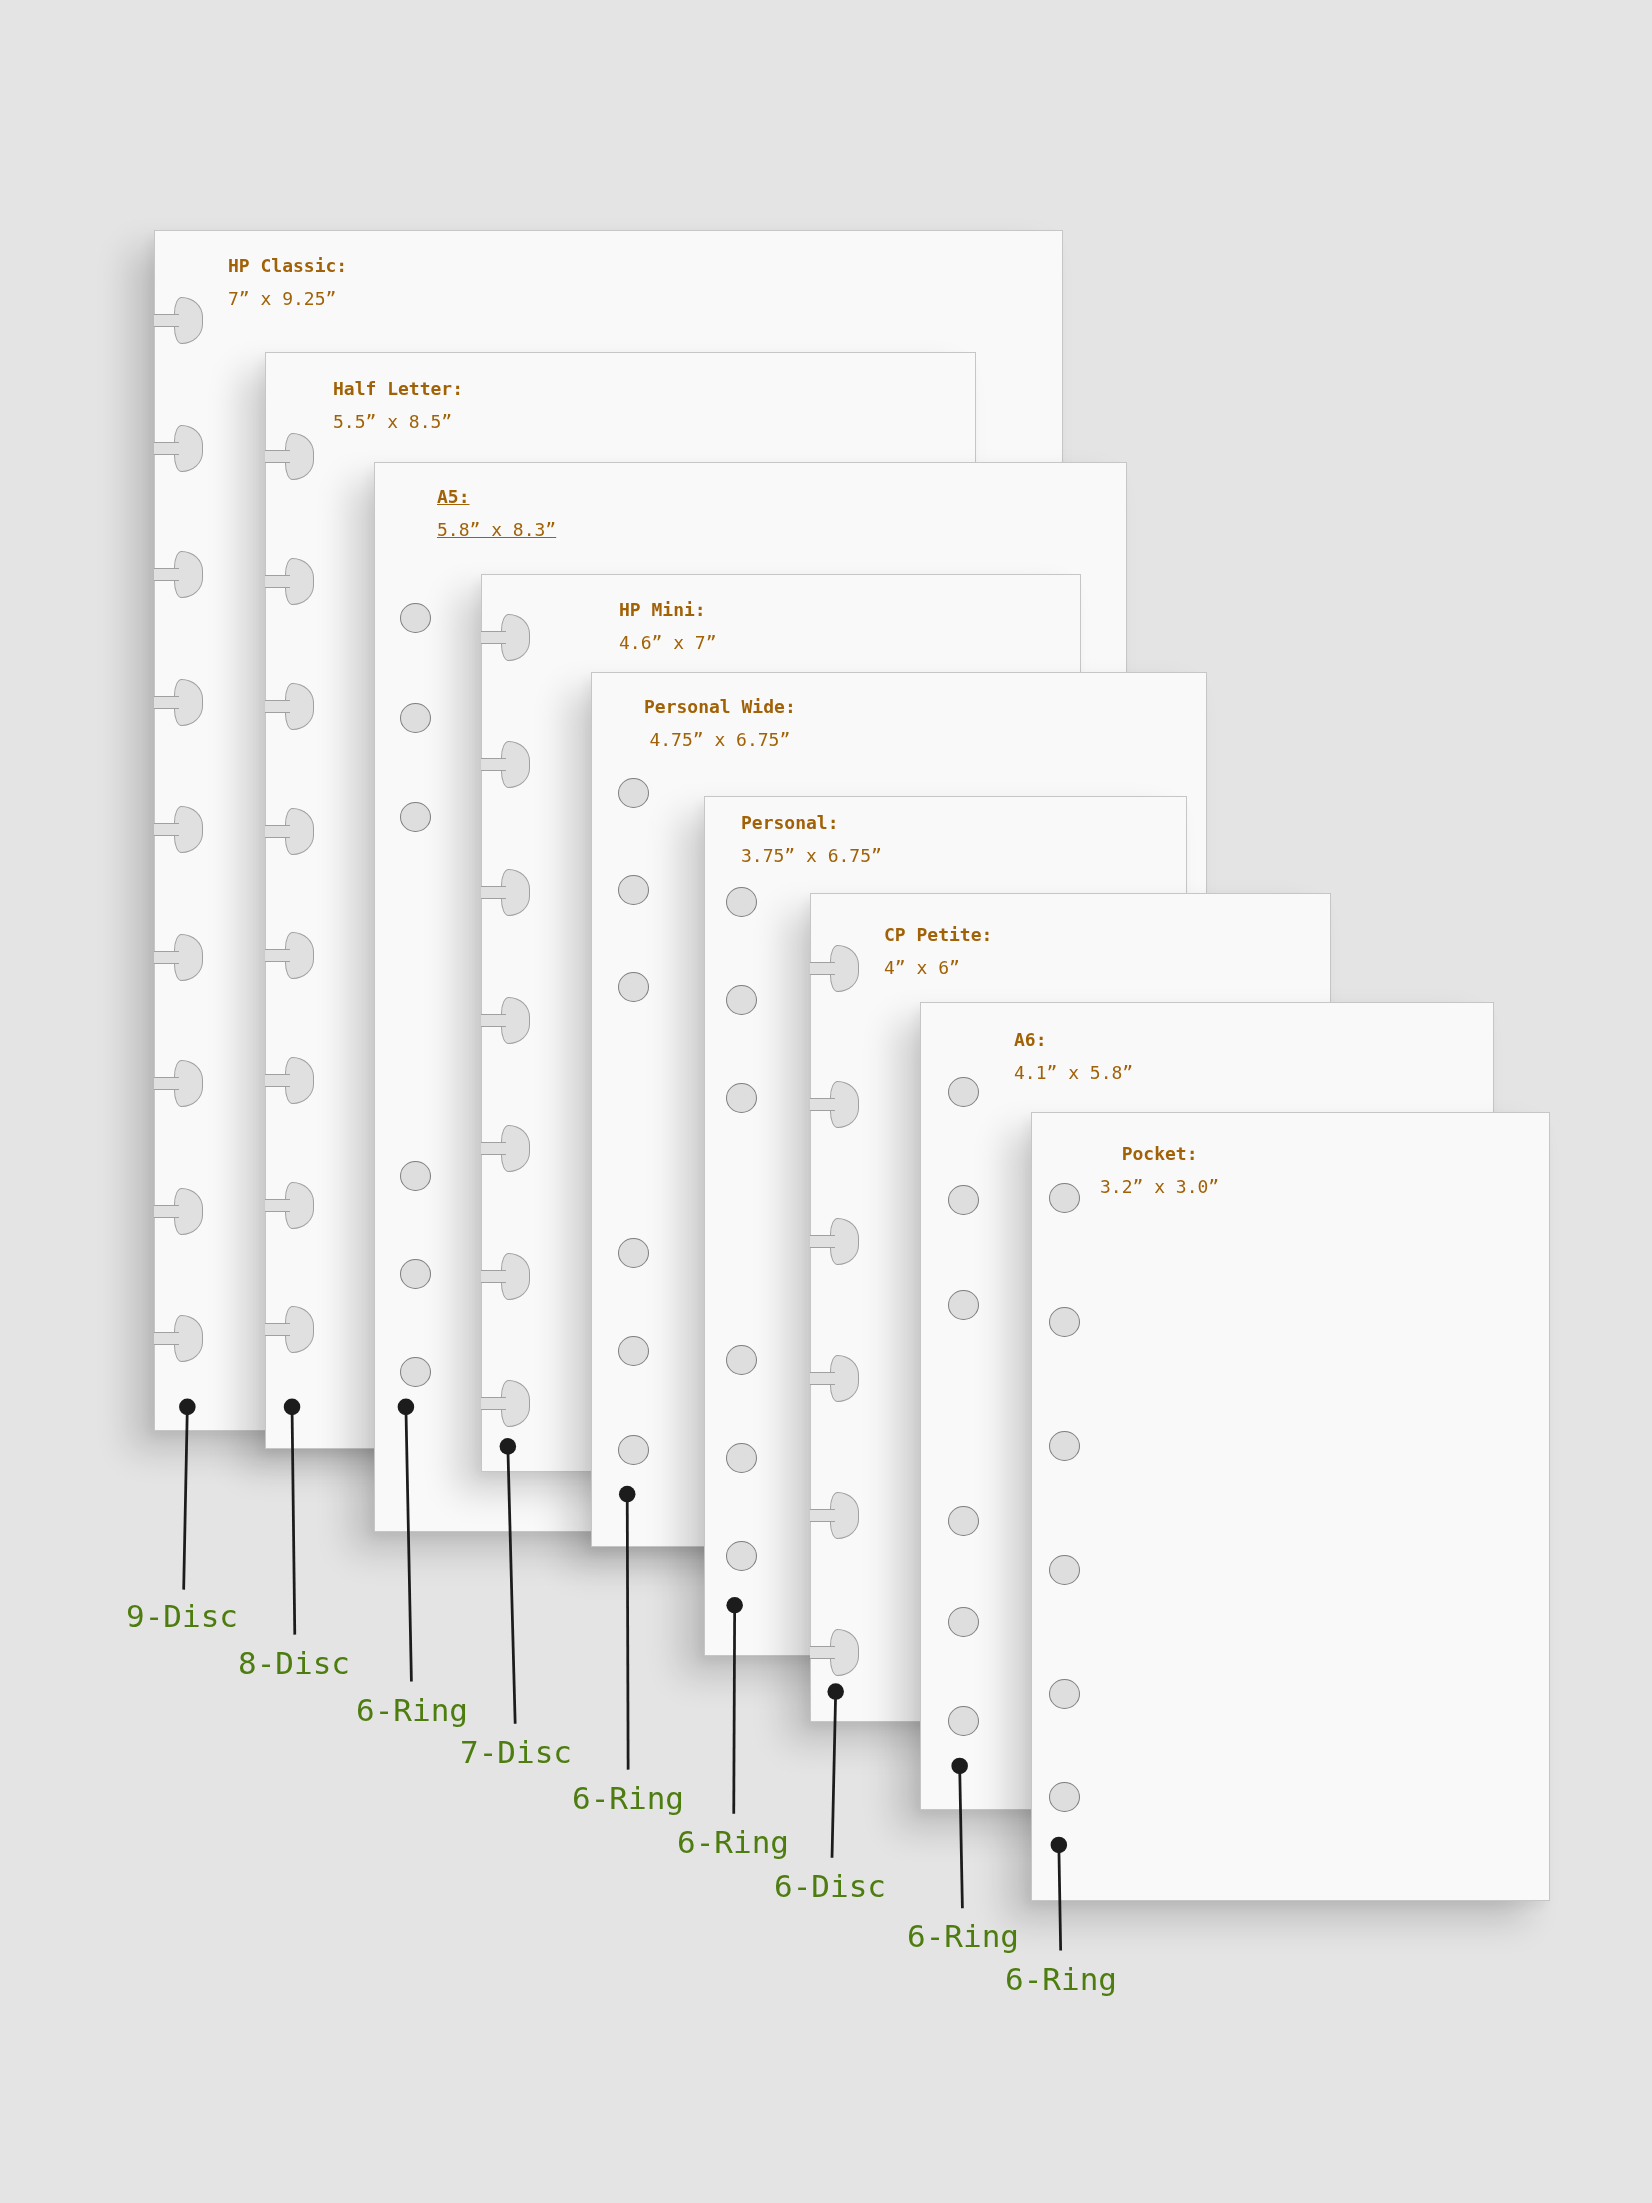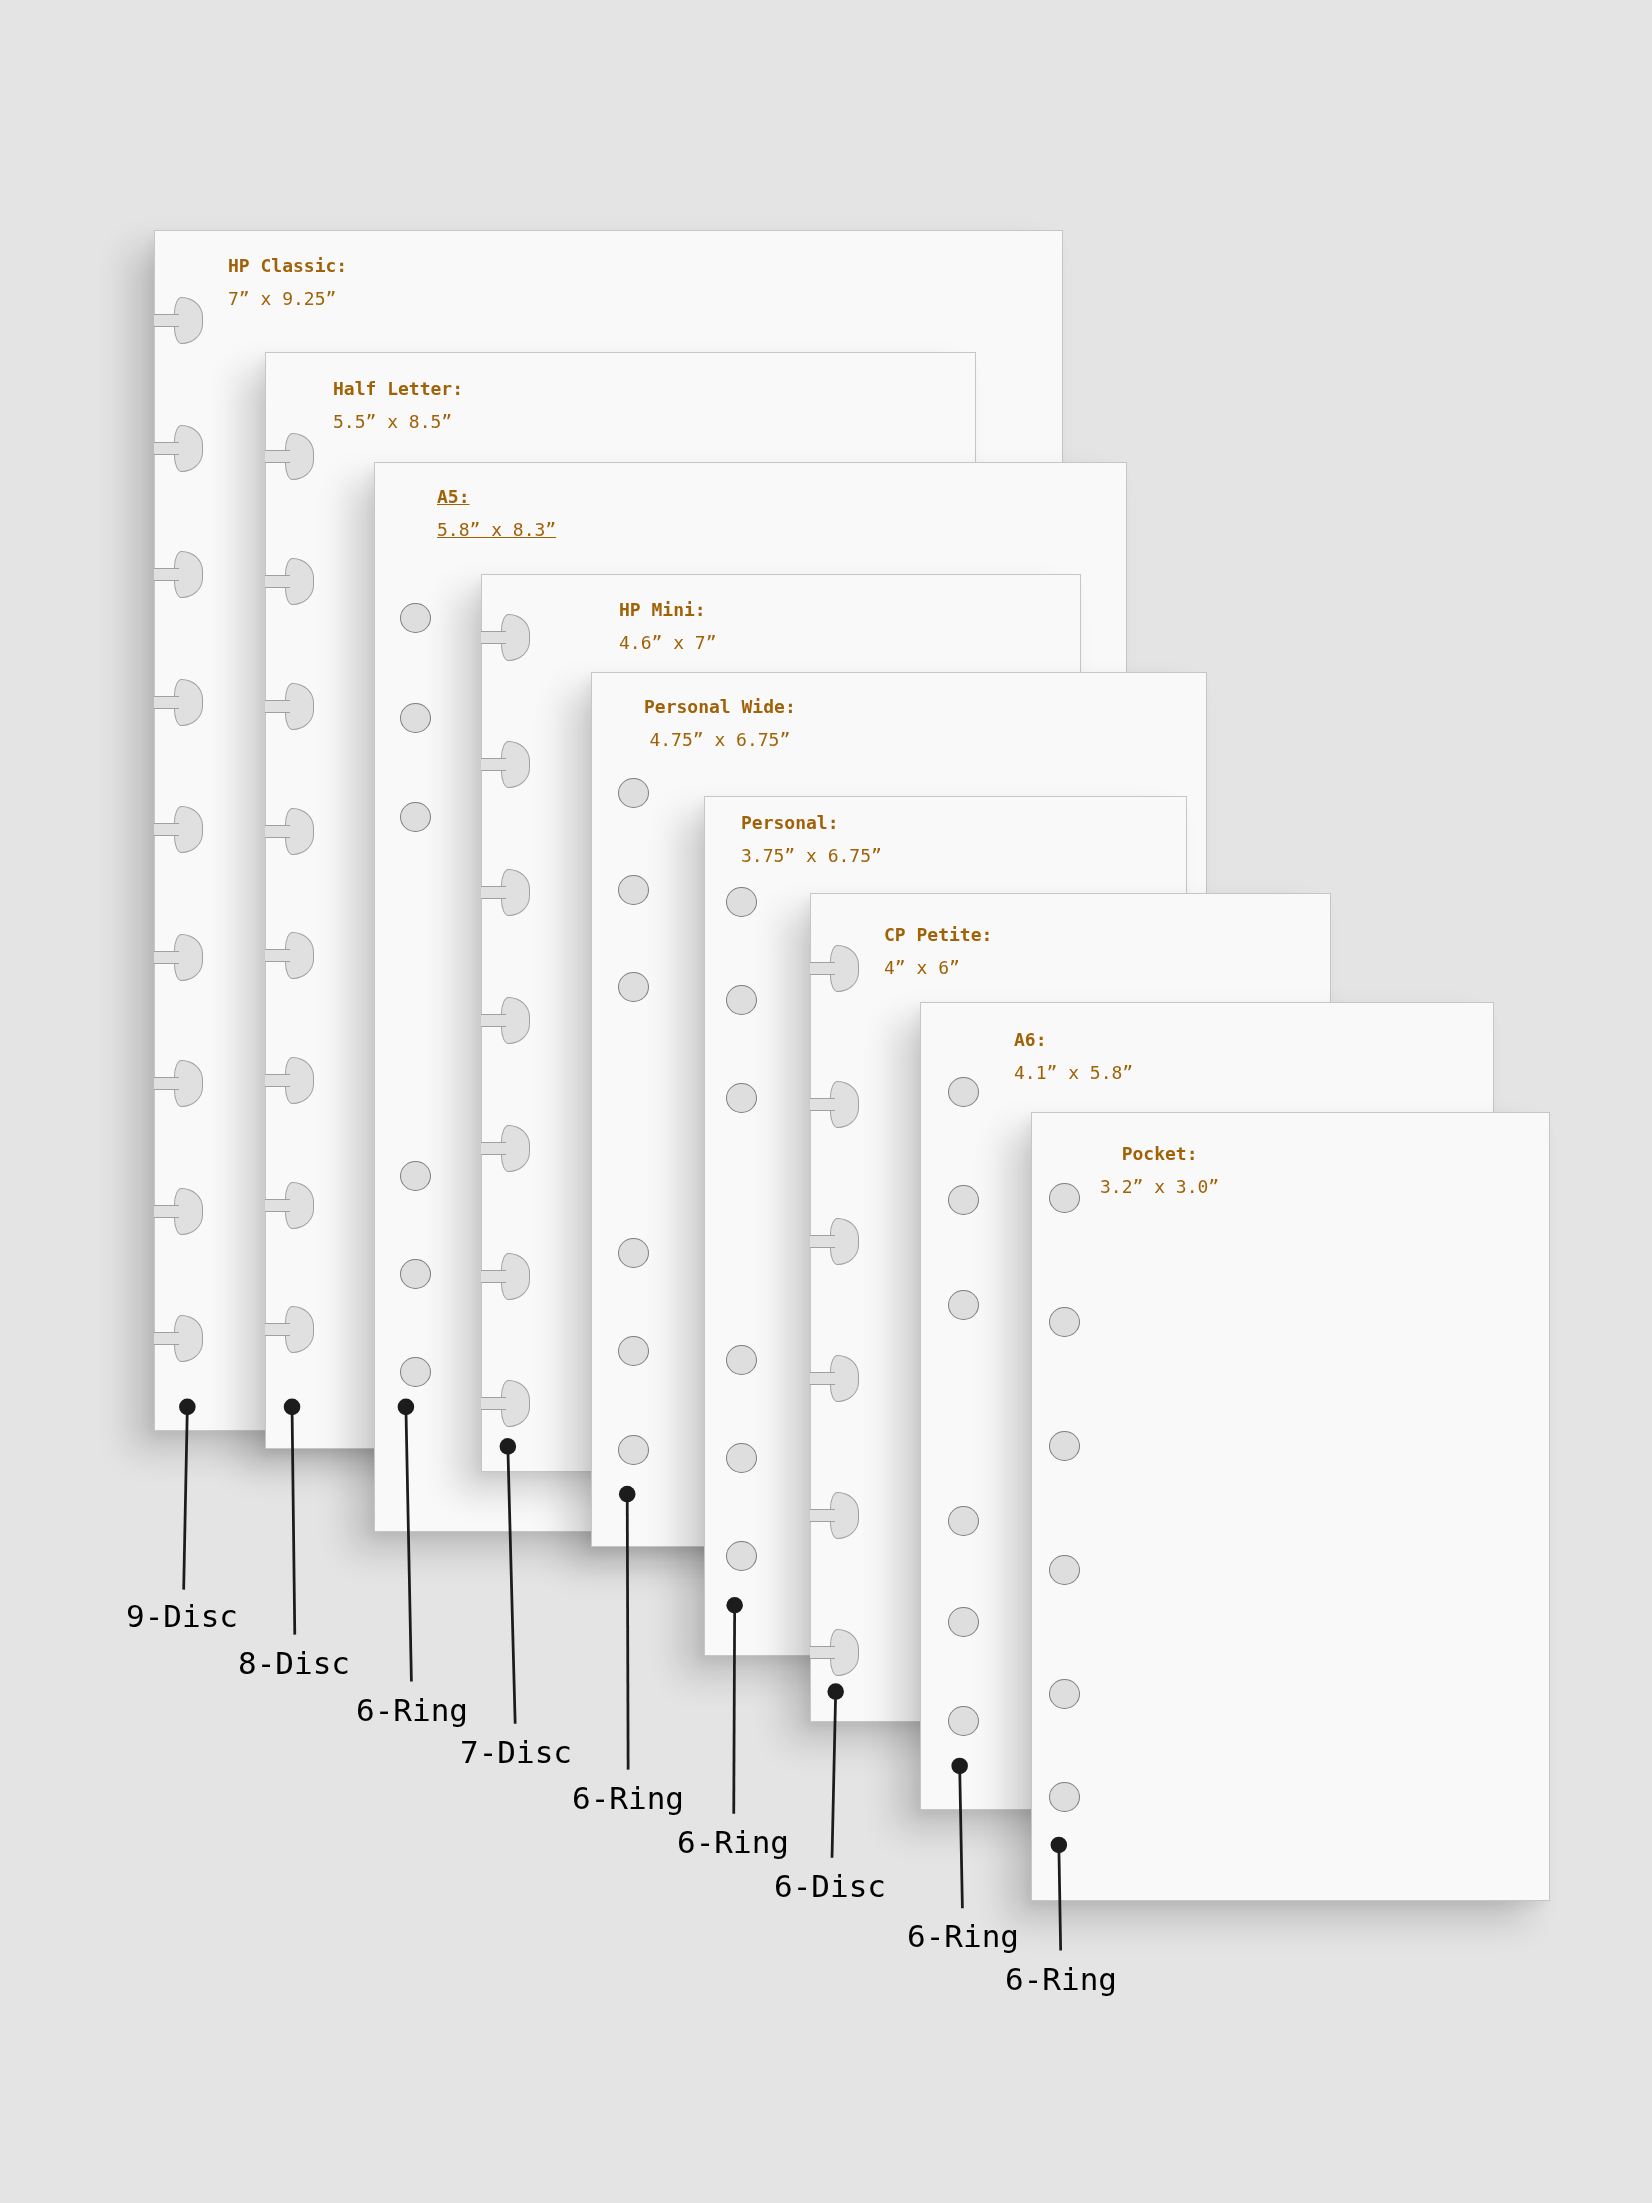--- a/index.html
+++ b/index.html
@@ -12,21 +12,21 @@
   .sheet-title .t2{font-weight:normal;display:block;}
   .punch{position:absolute;left:-0.9px;width:51px;height:47px;}
   .punch .head{position:absolute;left:20px;top:0;width:29px;height:47px;background:#e0e0e0;
                border:1.4px solid #a0a0a0;box-sizing:border-box;
                border-radius:9.2px 26px 26px 9.2px / 20px 24px 24px 20px;}
   .punch .stem{position:absolute;left:0;top:16.5px;width:25px;height:13.8px;background:#e0e0e0;
                border-top:1.4px solid #a0a0a0;border-bottom:1.4px solid #a0a0a0;box-sizing:border-box;}
   .ring{position:absolute;width:31px;height:30px;border-radius:50%;background:#dedede;
         border:1.4px solid #7f7f7f;box-sizing:border-box;}
   #callout-svg{position:absolute;left:0;top:0;z-index:50;}
-  .callout-label{position:absolute;transform:translateX(-50%);color:#000000;
+  .callout-label{position:absolute;transform:translateX(-50%);color:#4d7c0f;
                  font-size:31px;line-height:37px;white-space:nowrap;z-index:51;}
 </style>
 </head>
 <body>
 
 <div class="stage">
   <div id="sheets">
       <div class="sheet" style="left: 154px; top: 230px; width: 909px; height: 1201px; z-index: 1;">
         <div class="sheet-title" style="left: 73px; top: 18.4px;"><span class="t1">HP Classic:</span><span class="t2">7” x 9.25”</span></div>
         <div class="punch" style="top: 66px;">

